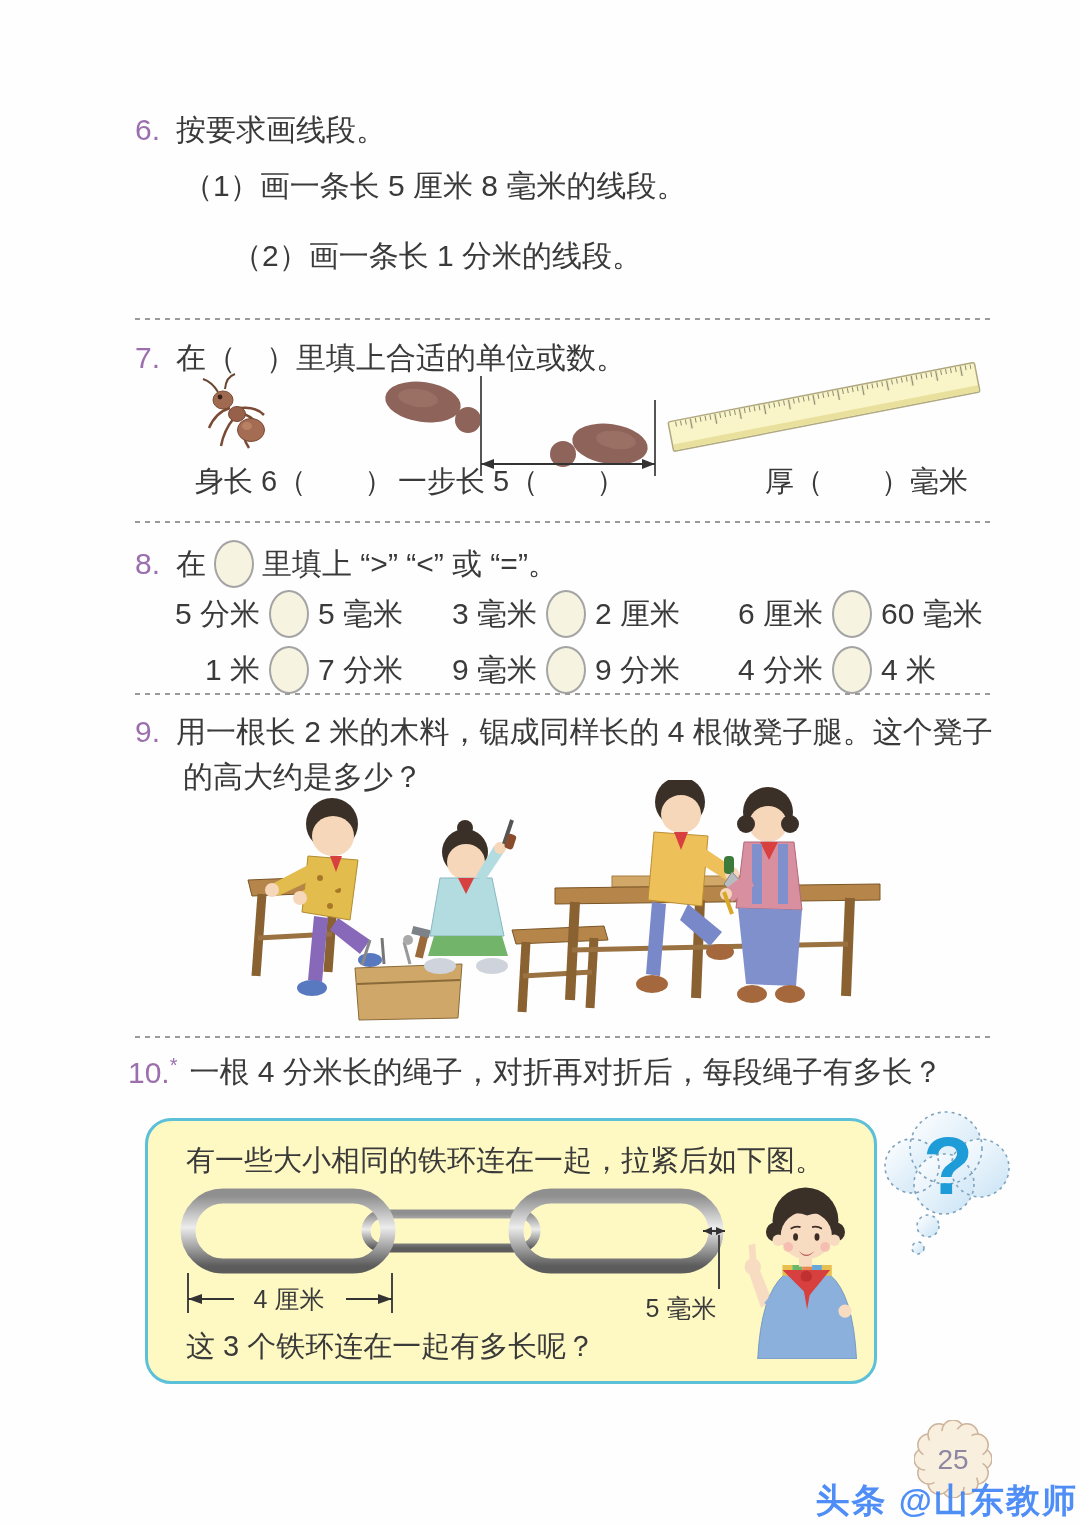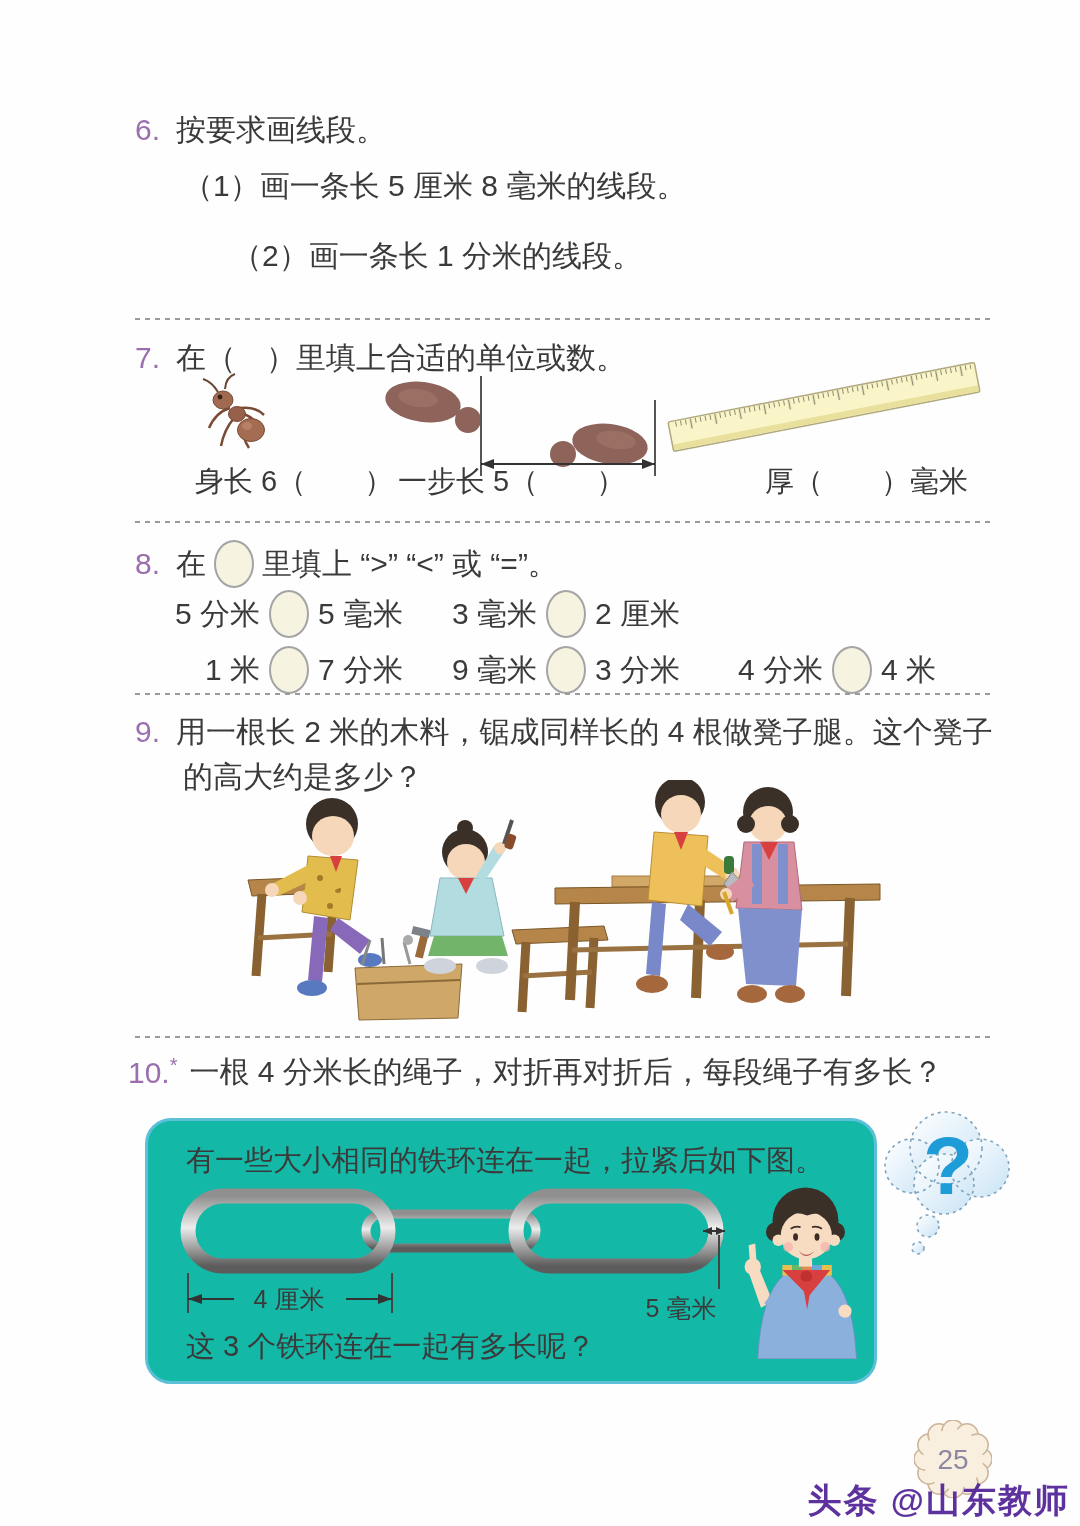--- a/index.html
+++ b/index.html
@@ -9,23 +9,23 @@
   .qrow{position:absolute;display:flex;align-items:flex-start;gap:16px;font-size:30px;line-height:1.35;}
   .qnum{color:#9b6fae;flex:none;}
   .qtitle{color:#3a3a3a;}
   .subline{position:absolute;font-size:30px;text-align:right;}
   .label{position:absolute;font-size:29px;}
   .divider{position:absolute;height:2px;
            background-image:repeating-linear-gradient(90deg,#9a9a9a 0 5px,transparent 5px 10px);}
   .cmp{position:absolute;display:flex;align-items:center;gap:9px;font-size:30px;}
   .oval{width:36px;height:44px;border-radius:50%;background:#f6f4e0;border:2px solid #a4a4a4;flex:none;}
   .task-box{position:absolute;left:145px;top:1118px;width:726px;height:260px;
-            border:3px solid #5cc0d8;border-radius:26px;background:#14b8a6;}
-  .watermark{position:absolute;top:1478px;right:10px;font-size:34px;font-weight:bold;
-             color:#4c1d95;letter-spacing:2px;opacity:.9;}
+            border:3px solid #5cc0d8;border-radius:26px;background:#fef9c3;}
+  .watermark{position:absolute;top:1478px;right:2px;font-size:34px;font-weight:bold;
+             color:#3b82f6;letter-spacing:2px;opacity:.9;}
   sup{font-size:20px;}
 </style>
 </head>
 <body>
 
 <div class="page">
 
   <div class="qrow" style="left:135px;top:110px;">
     <span class="qnum">6.</span>
     <span class="qtitle">按要求画线段。</span>
@@ -104,29 +104,34 @@
   <div class="cmp" style="left:175px;top:590px;">
     <span>5 分米</span>
     <span class="oval"></span>
     <span>5 毫米</span>
   </div>
   <div class="cmp" style="left:452px;top:590px;">
     <span>3 毫米</span>
     <span class="oval"></span>
     <span>2 厘米</span>
   </div>
+  <div class="cmp" style="left:738px;top:590px;">
+    <span>6 厘米</span>
+    <span class="oval"></span>
+    <span>60 毫米</span>
+  </div>
   <div class="cmp" style="left:205px;top:646px;">
     <span>1 米</span>
     <span class="oval"></span>
     <span>7 分米</span>
   </div>
   <div class="cmp" style="left:452px;top:646px;text-align:right;">
     <span>9 毫米</span>
     <span class="oval"></span>
-    <span>3 分米</span>
+    <span>9 分米</span>
   </div>
   <div class="cmp" style="left:738px;top:646px;">
     <span>4 分米</span>
     <span class="oval"></span>
     <span>4 米</span>
   </div>
 
   <div class="divider" style="left:135px;top:693px;width:858px;"></div>
 
   <div class="qrow" style="left:135px;top:712px;">

